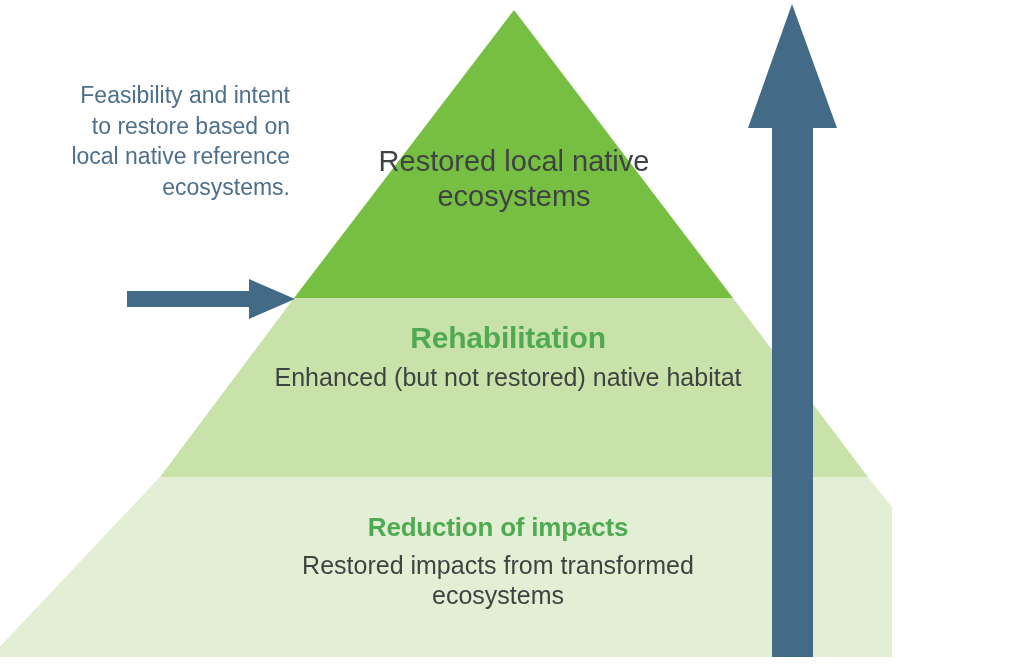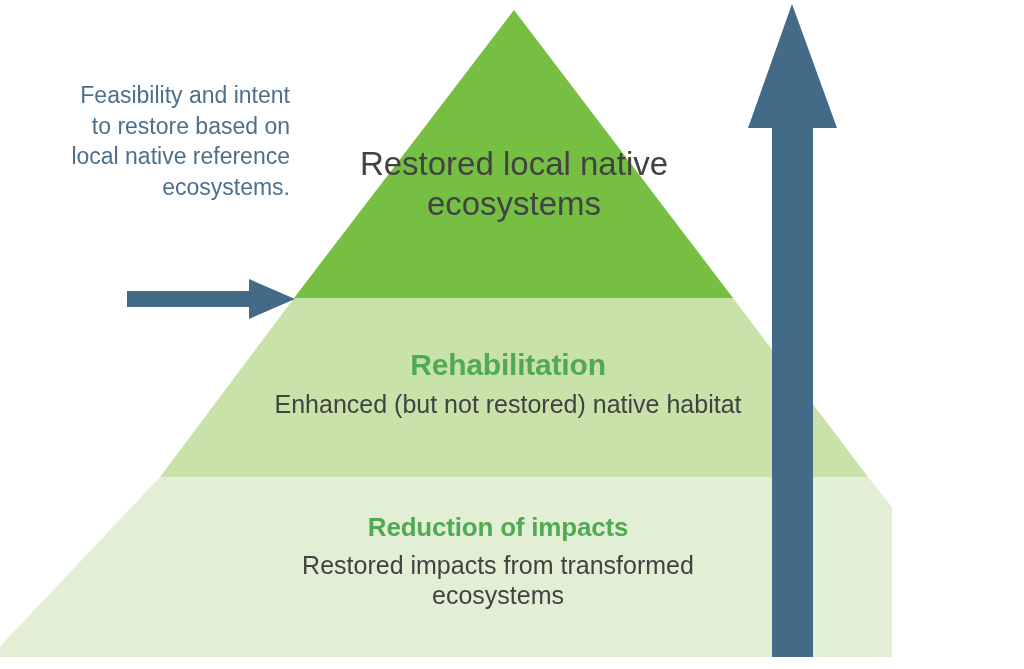--- a/index.html
+++ b/index.html
@@ -43,29 +43,29 @@
     left: 344px;
     top: 136px;
     width: 340px;
   }
   #tier-top-text .tier-title {
     font-size: 30px;
     color: #ffffff;
     line-height: 1.16;
   }
   #tier-top-text .tier-sub {
-    font-size: 33px;
+    font-size: 29px;
     color: #3f4442;
     margin-top: 8px;
     line-height: 1.2;
   }
 
   #tier-mid-text {
     left: 258px;
-    top: 347px;
+    top: 320px;
     width: 500px;
     text-align: center;
   }
   #tier-mid-text .tier-title {
     font-size: 30px;
     color: #50aa52;
   }
   #tier-mid-text .tier-sub {
     font-size: 25px;
     color: #3f4442;

